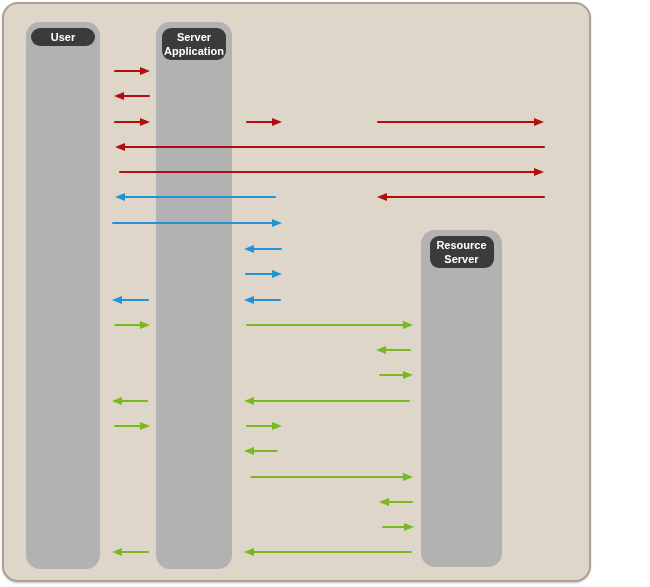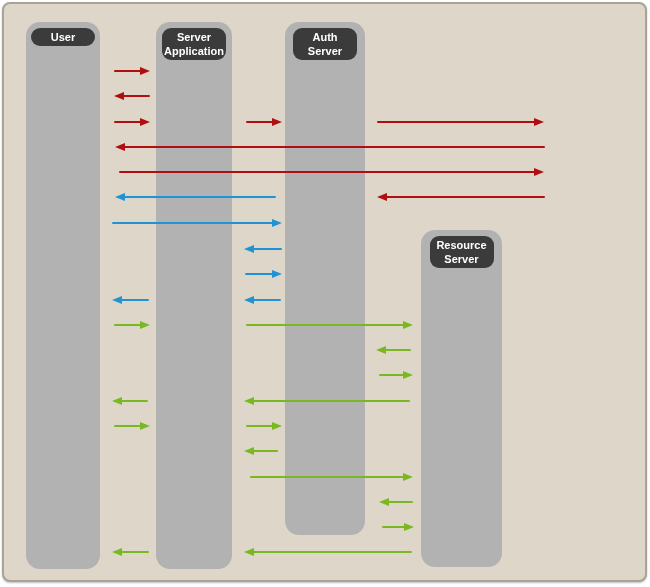--- a/index.html
+++ b/index.html
@@ -2,24 +2,24 @@
 <html><head>
 <meta charset="utf-8">
 <style>
   html, body { margin: 0; padding: 0; background: #ffffff; }
   body {
     width: 650px; height: 587px; position: relative;
     font-family: "Liberation Sans", sans-serif;
     overflow: hidden;
   }
   .canvas {
-    position: absolute; left: 2px; top: 2px; width: 645px; height: 580px;
+    position: absolute; left: 2px; top: 2px; width: 589px; height: 580px;
     box-sizing: border-box;
     border: 2px solid #a9a295;
-    border-radius: 8px;
+    border-radius: 16px;
     background: #ded7c9;
     box-shadow: 0 1px 2px rgba(0,0,0,0.25);
   }
   .bar {
     position: absolute;
     background: #b2b2b2;
     border-radius: 14px;
   }
   .bar-user     { left: 22px;  top: 18px;  width: 74px; height: 547px; }
   .bar-client   { left: 152px; top: 18px;  width: 76px; height: 547px; }
@@ -51,23 +51,20 @@
 <div class="canvas">
 
   <div class="bar bar-user">
     <div class="bar-label">User</div>
   </div>
 
   <div class="bar bar-client">
     <div class="bar-label">Server Application</div>
   </div>
 
-  <div class="bar bar-auth">
-    <div class="bar-label">Auth Server</div>
-  </div>
 
   <div class="bar bar-resource">
     <div class="bar-label">Resource Server</div>
   </div>
 
 
   <div class="arrows-layer">
       <div class="arrow">
         <div class="arrow-line" style="left: 110px; width: 27px; top: 65.65px; background: rgb(177, 14, 17);"></div>
         <div class="arrow-head" style="top: 62.5px; left: 136px; border-left: 10px solid rgb(177, 14, 17);"></div>

